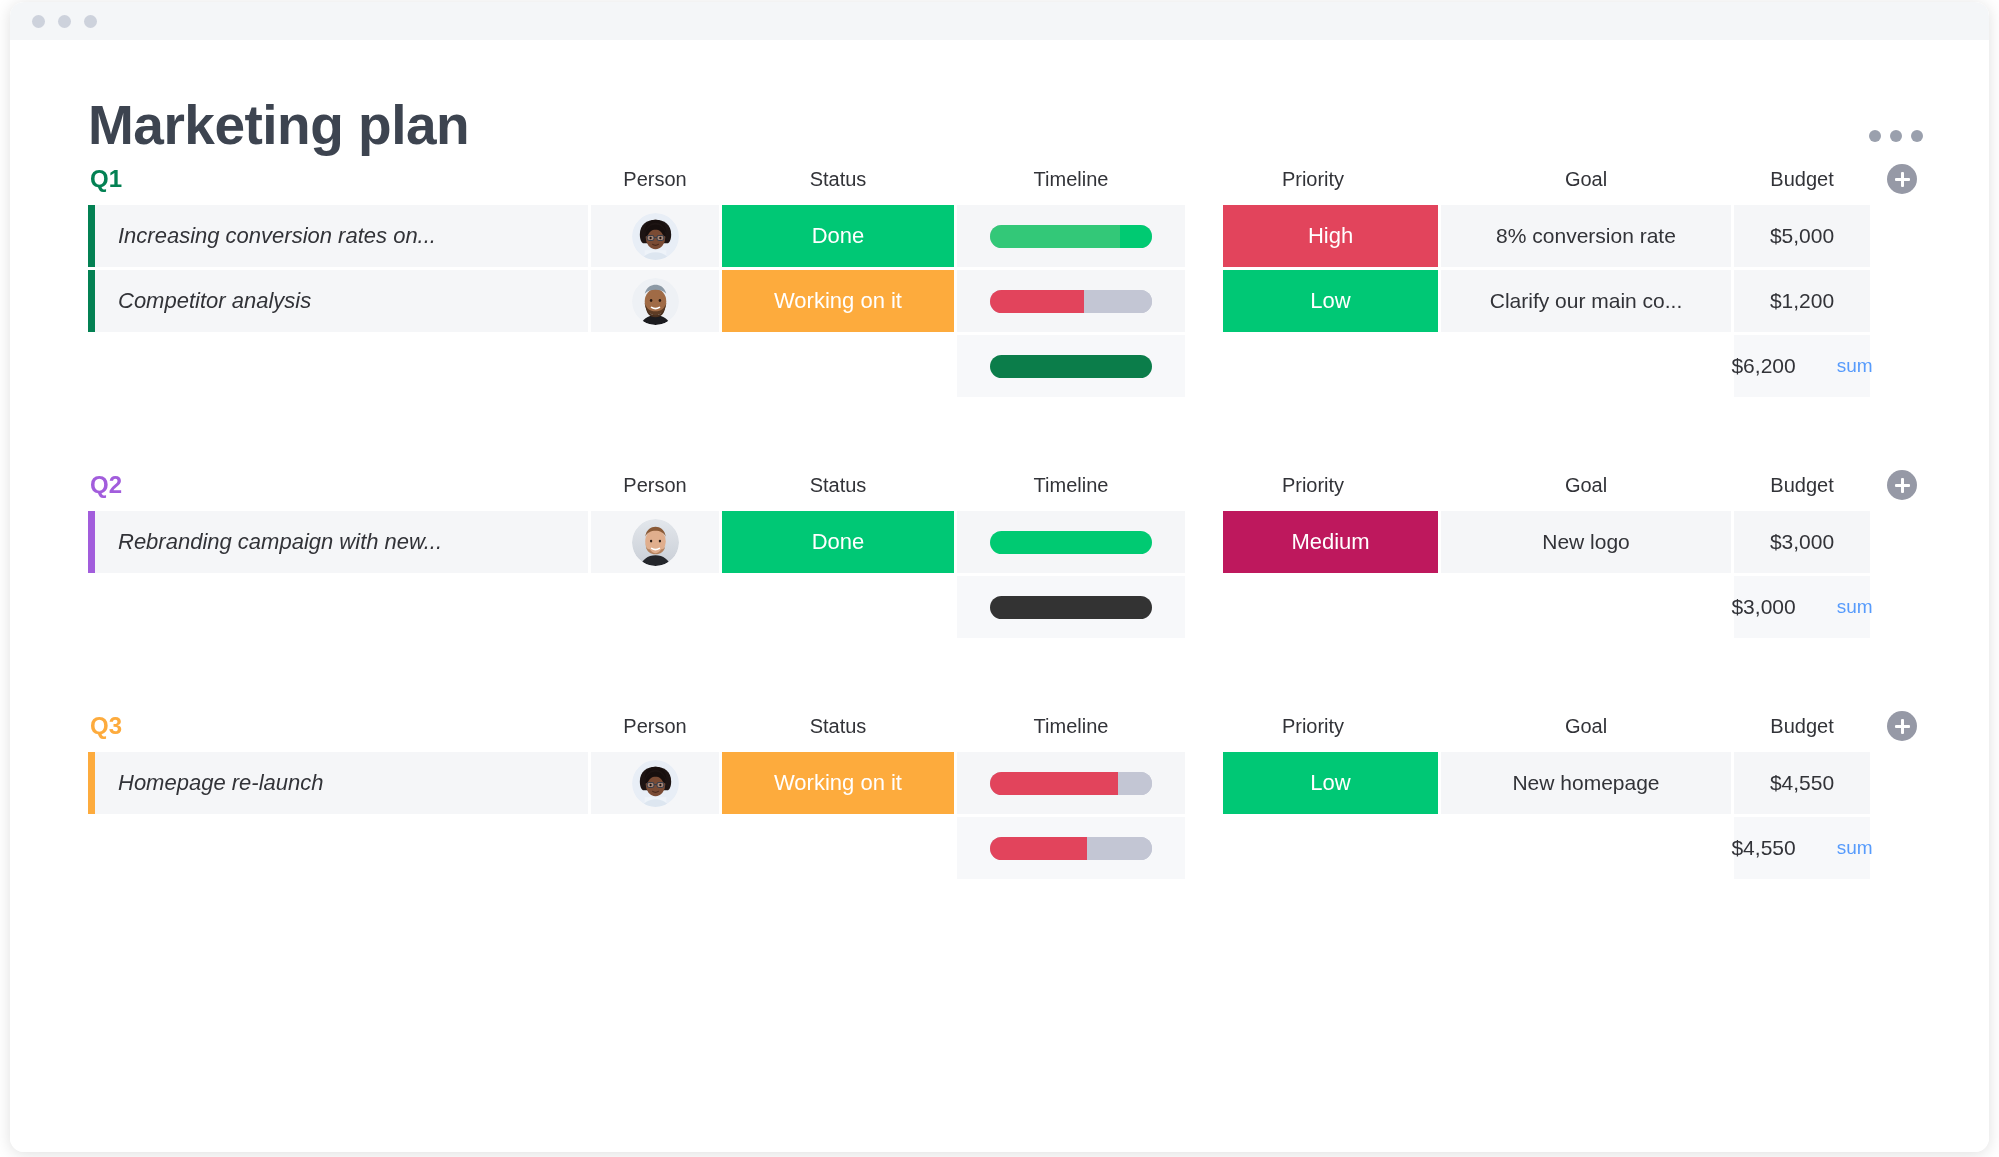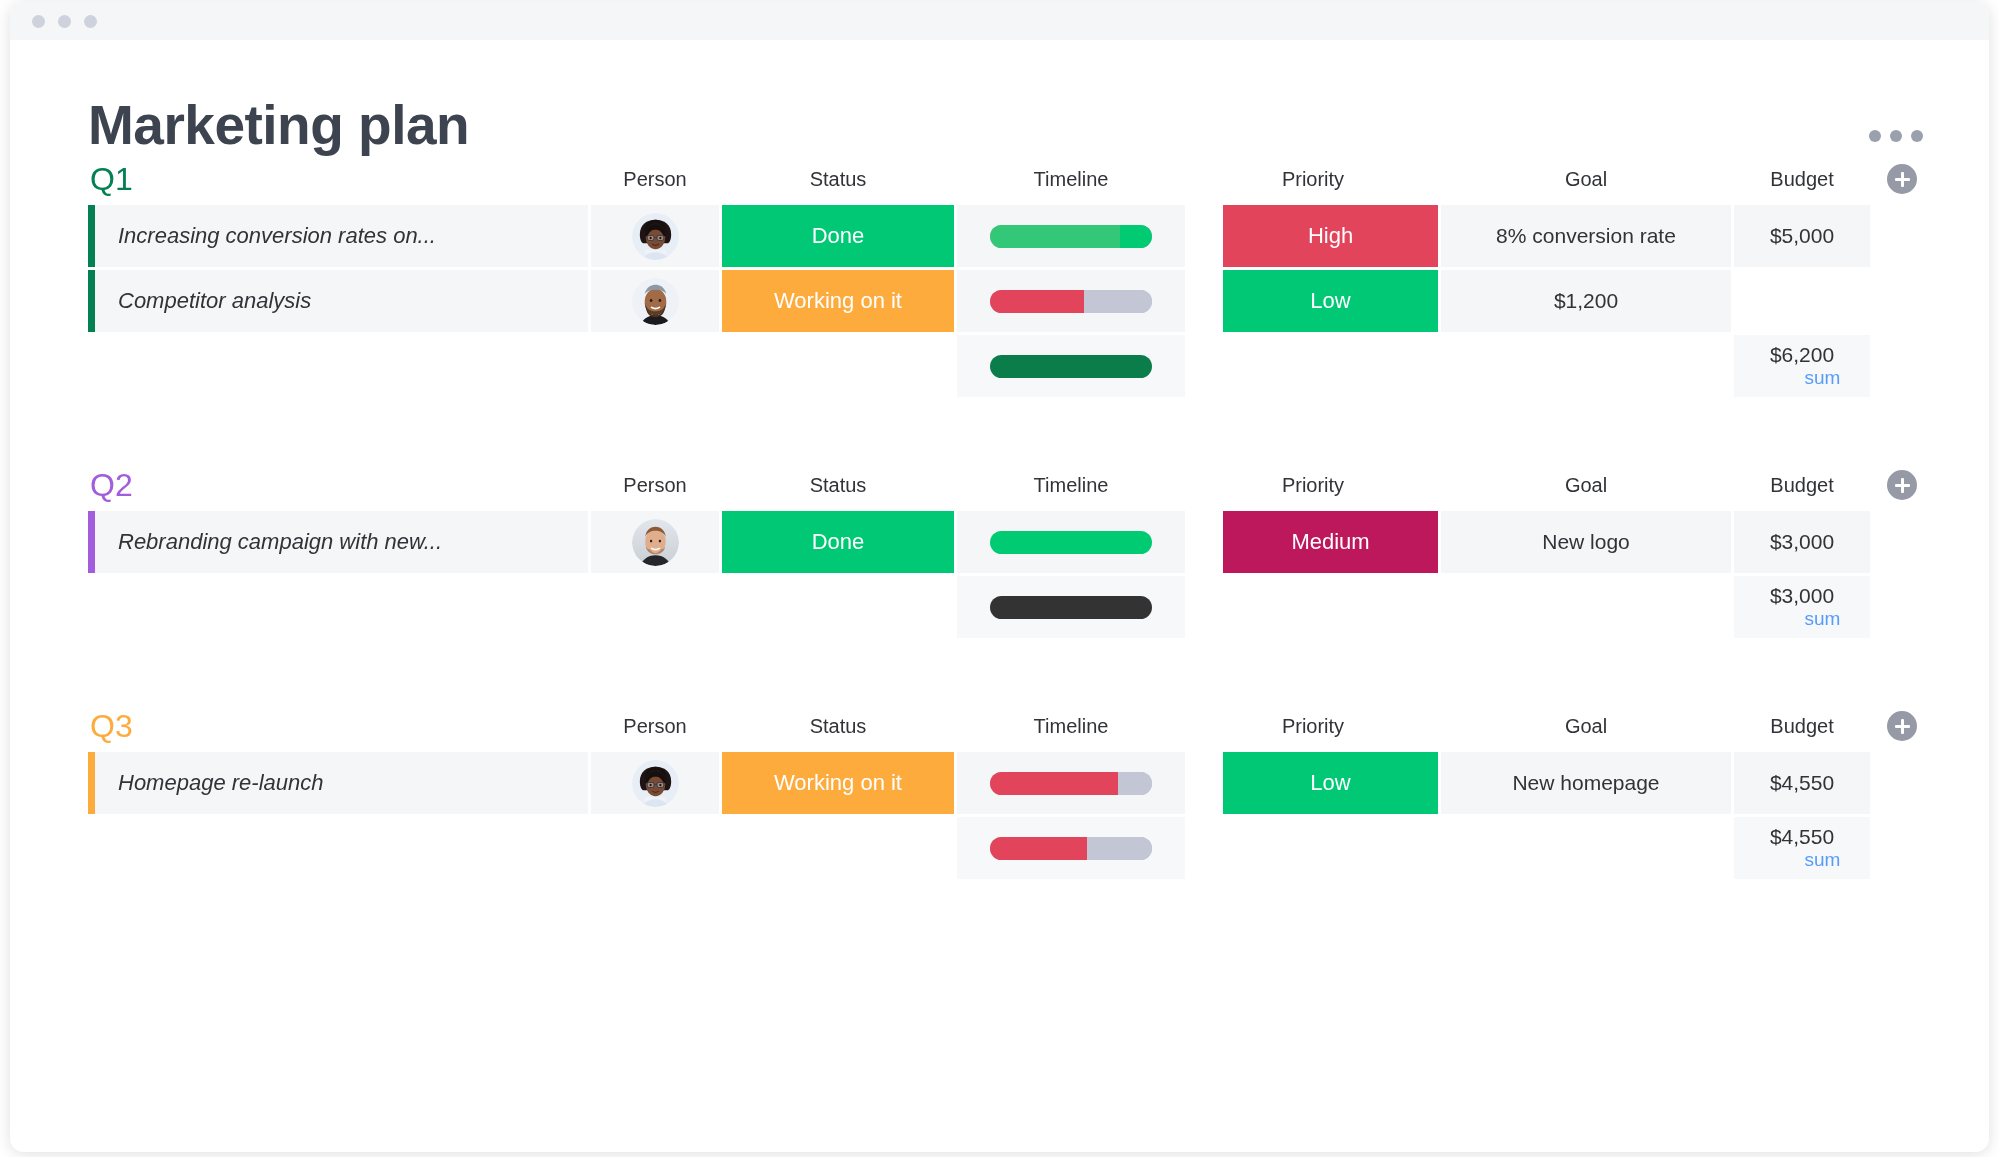--- a/index.html
+++ b/index.html
@@ -54,21 +54,21 @@
   
   .group { padding-left: 78px; }
   .group-spacer { height: 62px; }
   .grid {
     display: grid;
     grid-template-columns: 500px 128px 232px 228px 250px 290px 136px 58px;
     column-gap: 3px;
   }
   .group-head-row { height: 52px; align-items: center; }
   .group-title {
-    font-size: 32px; font-weight: normal; line-height: 1;
+    font-size: 24px; font-weight: bold; line-height: 1;
     padding-left: 2px; align-self: center;
   }
   .col-head {
     text-align: center; font-size: 20px; color: #323338;
     align-self: center;
   }
   .add-col-wrap { display: flex; justify-content: center; align-self: center; }
   .add-col-btn {
     width: 30px; height: 30px; border-radius: 50%;
     background: #9699a6; display: flex; align-items: center;
@@ -104,21 +104,21 @@
     overflow: hidden; display: block;
   }
   .status-cell { color: #ffffff; font-size: 22px; }
   .priority-cell { color: #ffffff; font-size: 22px; margin-left: 35px; }
   .timeline-cell { background: #f5f6f8; }
   .tl-track {
     width: 162px; height: 23px; border-radius: 12px;
     background: #c3c6d4; overflow: hidden; display: flex;
   }
   .tl-seg { height: 100%; }
-  .budget-cell { flex-direction: column; gap: 0px; }
+  .budget-cell { flex-direction: row; gap: 0px; }
   .budget-val { font-size: 21px; color: #323338; line-height: 1.15; }
   .budget-sum { font-size: 19px; color: #579bfc; line-height: 1.2; margin-left: 41px; }
   .summary-row { height: 62px; }
 </style>
 </head>
 <body>
 
 <div id="app-window">
 
   <div id="titlebar">
@@ -234,20 +234,23 @@
             <div class="cell timeline-cell">
               <span class="tl-track">
                 <span class="tl-seg" style="width:58%;background:#e2445c"></span>
                 <span class="tl-seg" style="width:42%;background:#c3c6d4"></span>
               </span>
             </div>
             <div class="cell priority-cell" style="background:#00c875">
                <span>Low</span>
             </div>
             <div class="cell">
+               <span>Clarify our main co...</span>
+            </div>
+            <div class="cell">
                <span>$1,200</span>
             </div>
             <div class="cell blank"></div>
           </div>
           <div class="grid summary-row">
             <div class="cell blank"></div>
             <div class="cell blank"></div>
             <div class="cell blank"></div>
             <div class="cell pale">
               <span class="tl-track">

